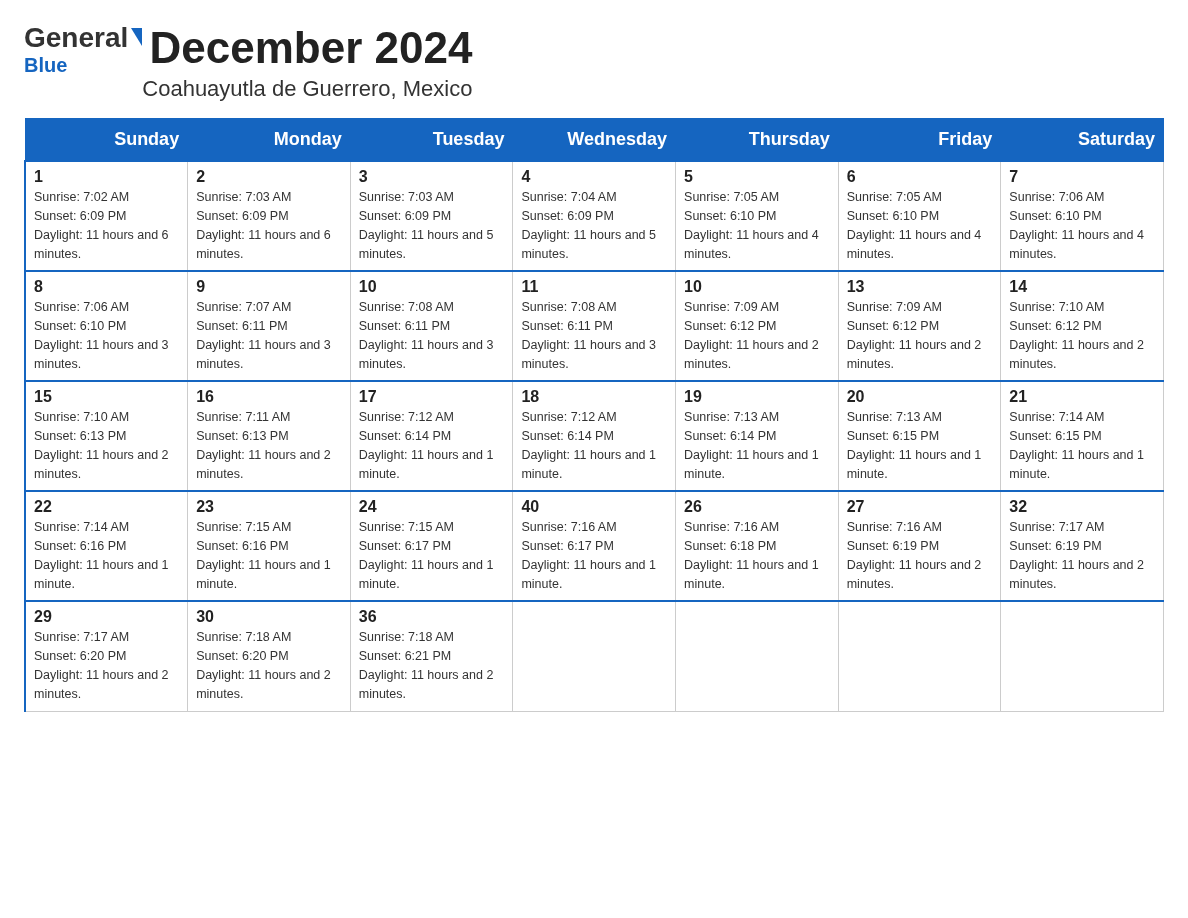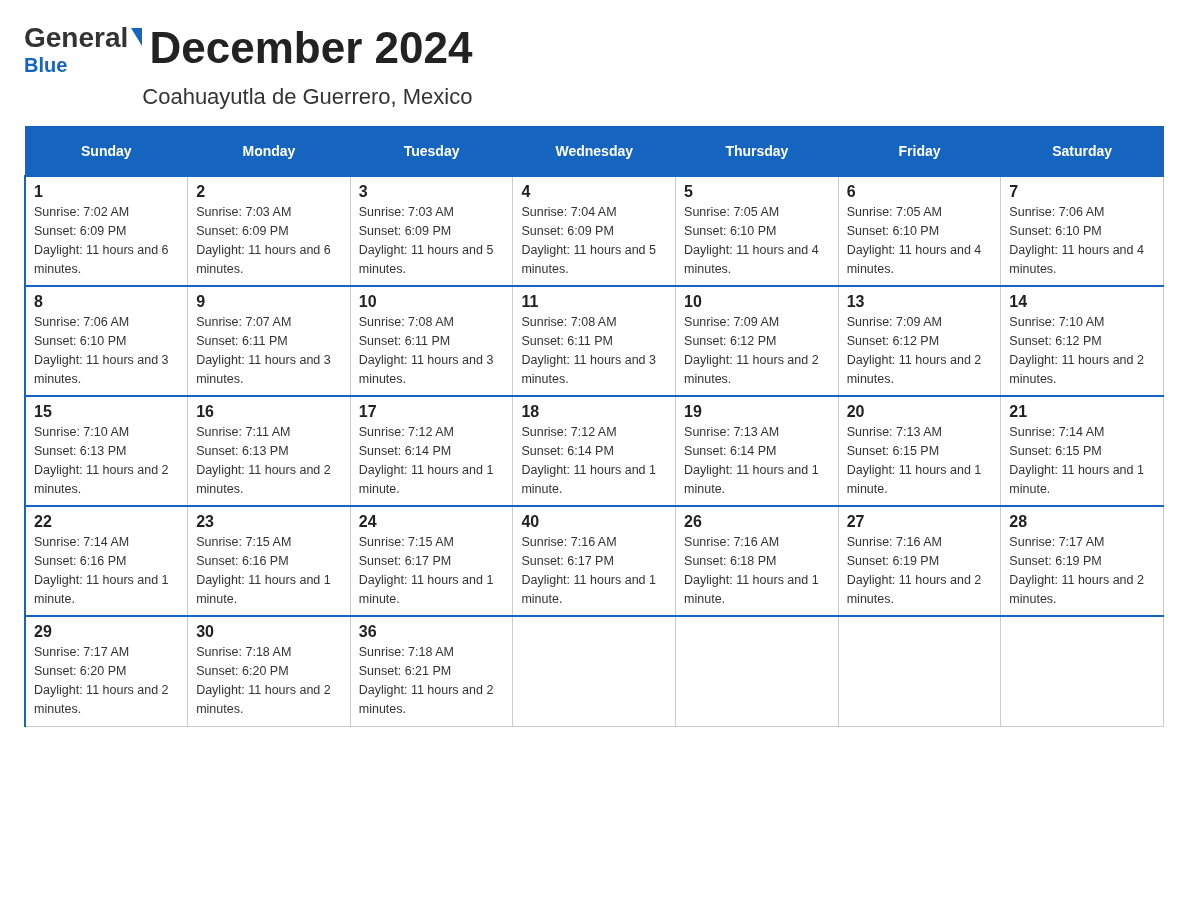--- a/index.html
+++ b/index.html
@@ -38,34 +38,34 @@
     }
     .month-title {
       font-size: 44px;
       font-weight: bold;
       color: #222;
       line-height: 1.1;
     }
     .location-title {
       font-size: 22px;
       color: #333;
-      margin-top: 12px;
+      margin-top: 4px;
     }
     table {
       width: 100%;
       border-collapse: collapse;
       table-layout: fixed;
     }
     thead th {
       background-color: #1565c0;
       color: #fff;
-      font-size: 14px;
-      font-weight: bold;
-      padding: 16px 8px;
-      text-align: center;
+      font-size: 18px;
+      font-weight: bold;
+      padding: 10px 8px;
+      text-align: right;
       border: 1px solid #1565c0;
     }
     tbody td {
       vertical-align: top;
       border: 1px solid #ccc;
       padding: 6px 8px;
       font-size: 13px;
       color: #222;
       height: 110px;
     }
@@ -232,21 +232,21 @@
       </td>
         <td>
         <span class="day-number">26</span>
         <span class="day-info">Sunrise: 7:16 AM<br>Sunset: 6:18 PM<br>Daylight: 11 hours and 1 minute.</span>
       </td>
         <td>
         <span class="day-number">27</span>
         <span class="day-info">Sunrise: 7:16 AM<br>Sunset: 6:19 PM<br>Daylight: 11 hours and 2 minutes.</span>
       </td>
         <td>
-        <span class="day-number">28</span>
+        <span class="day-number">32</span>
         <span class="day-info">Sunrise: 7:17 AM<br>Sunset: 6:19 PM<br>Daylight: 11 hours and 2 minutes.</span>
       </td>
       </tr>
       <tr>
         <td>
         <span class="day-number">29</span>
         <span class="day-info">Sunrise: 7:17 AM<br>Sunset: 6:20 PM<br>Daylight: 11 hours and 2 minutes.</span>
       </td>
         <td>
         <span class="day-number">30</span>

